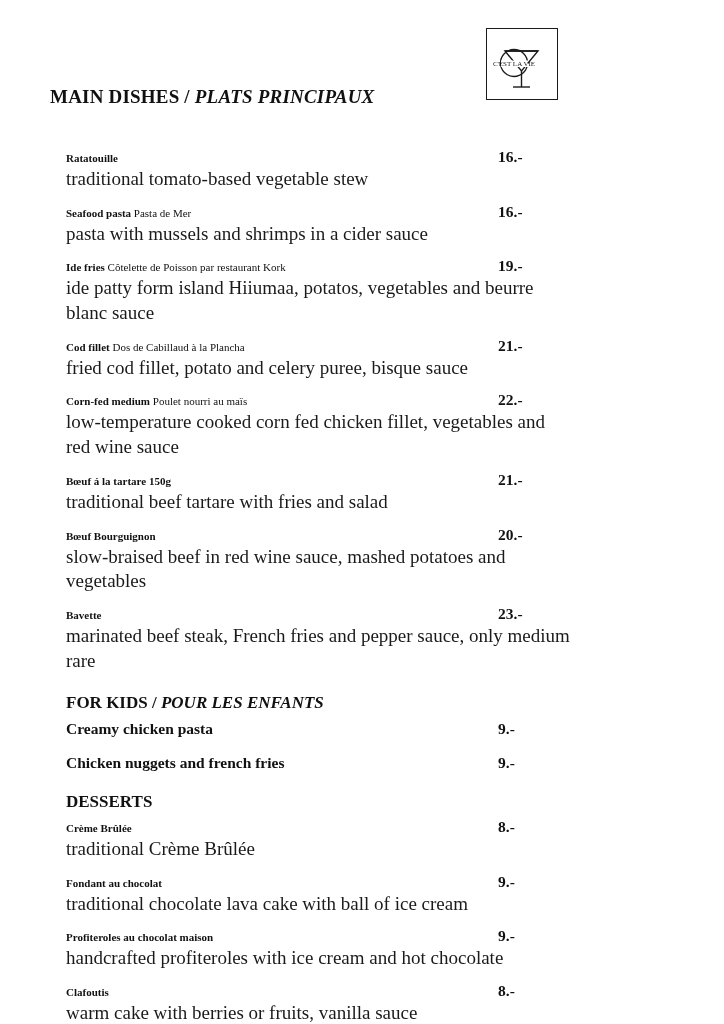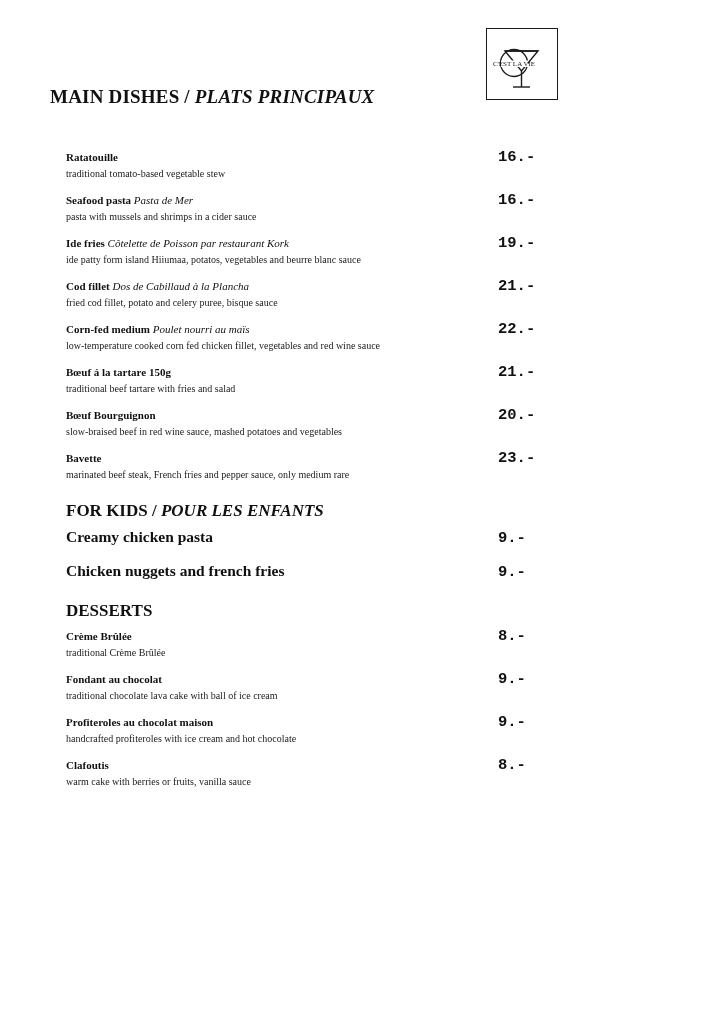--- a/index.html
+++ b/index.html
@@ -75,36 +75,34 @@
     align-items: baseline;
     justify-content: space-between;
   }
   .item-name {
     font-size: 11px;
     font-weight: bold;
     line-height: 1.25;
   }
   .item-name .fr {
     font-weight: normal;
-    font-style: italic;
   }
   .item-price {
     font-size: 15.5px;
     font-weight: bold;
     white-space: nowrap;
     padding-left: 18px;
-    font-family: Liberation Mono, monospace;
   }
   .price-col {
     width: 72px;
     text-align: left;
     flex: 0 0 auto;
   }
   .item-desc {
-    font-size: 10px;
+    font-size: 19px;
     line-height: 1.3;
     margin-top: 1px;
     color: #1a1a1a;
   }
 
   .group-gap-kids { margin-top: 20px; margin-bottom: 6px; }
   .group-gap-desserts { margin-top: 20px; margin-bottom: 6px; }
 
   .kid-item { margin-bottom: 14px; }
   .kid-item .item-name { font-size: 15.5px; }

